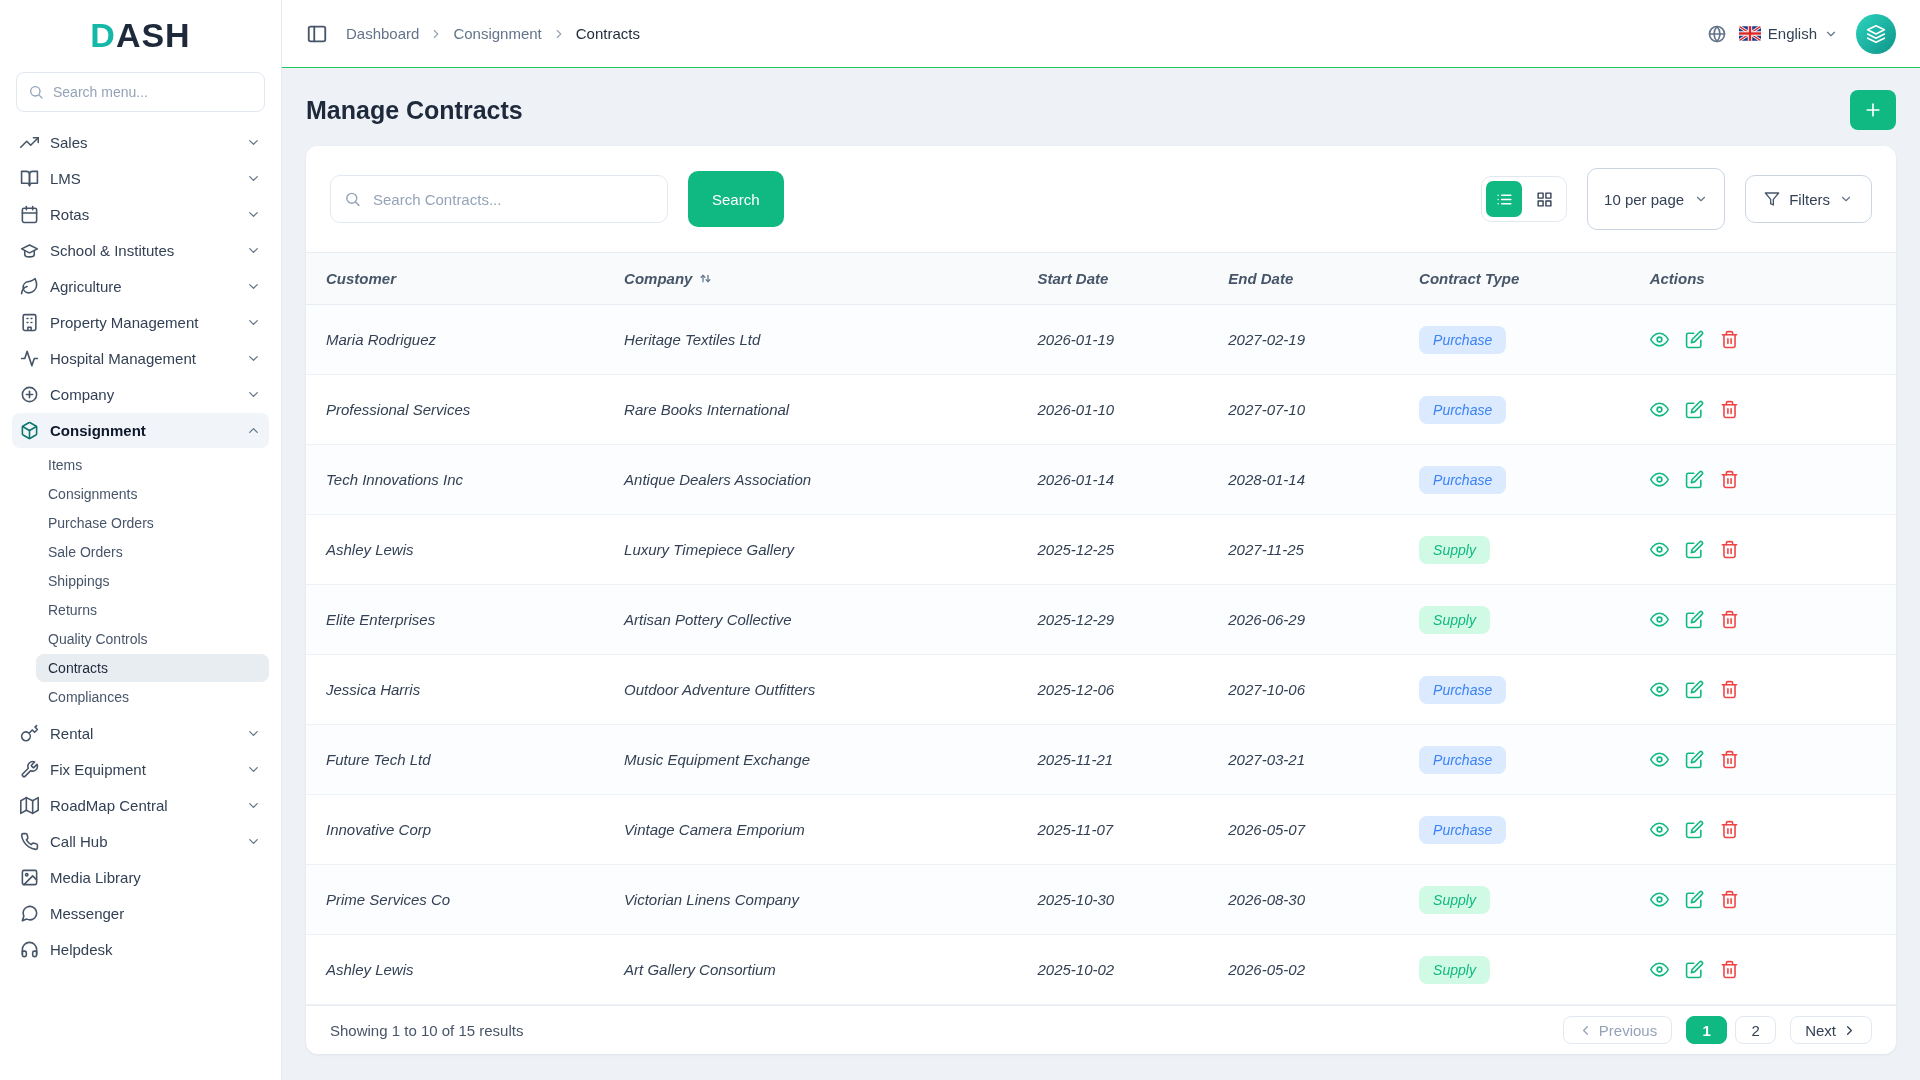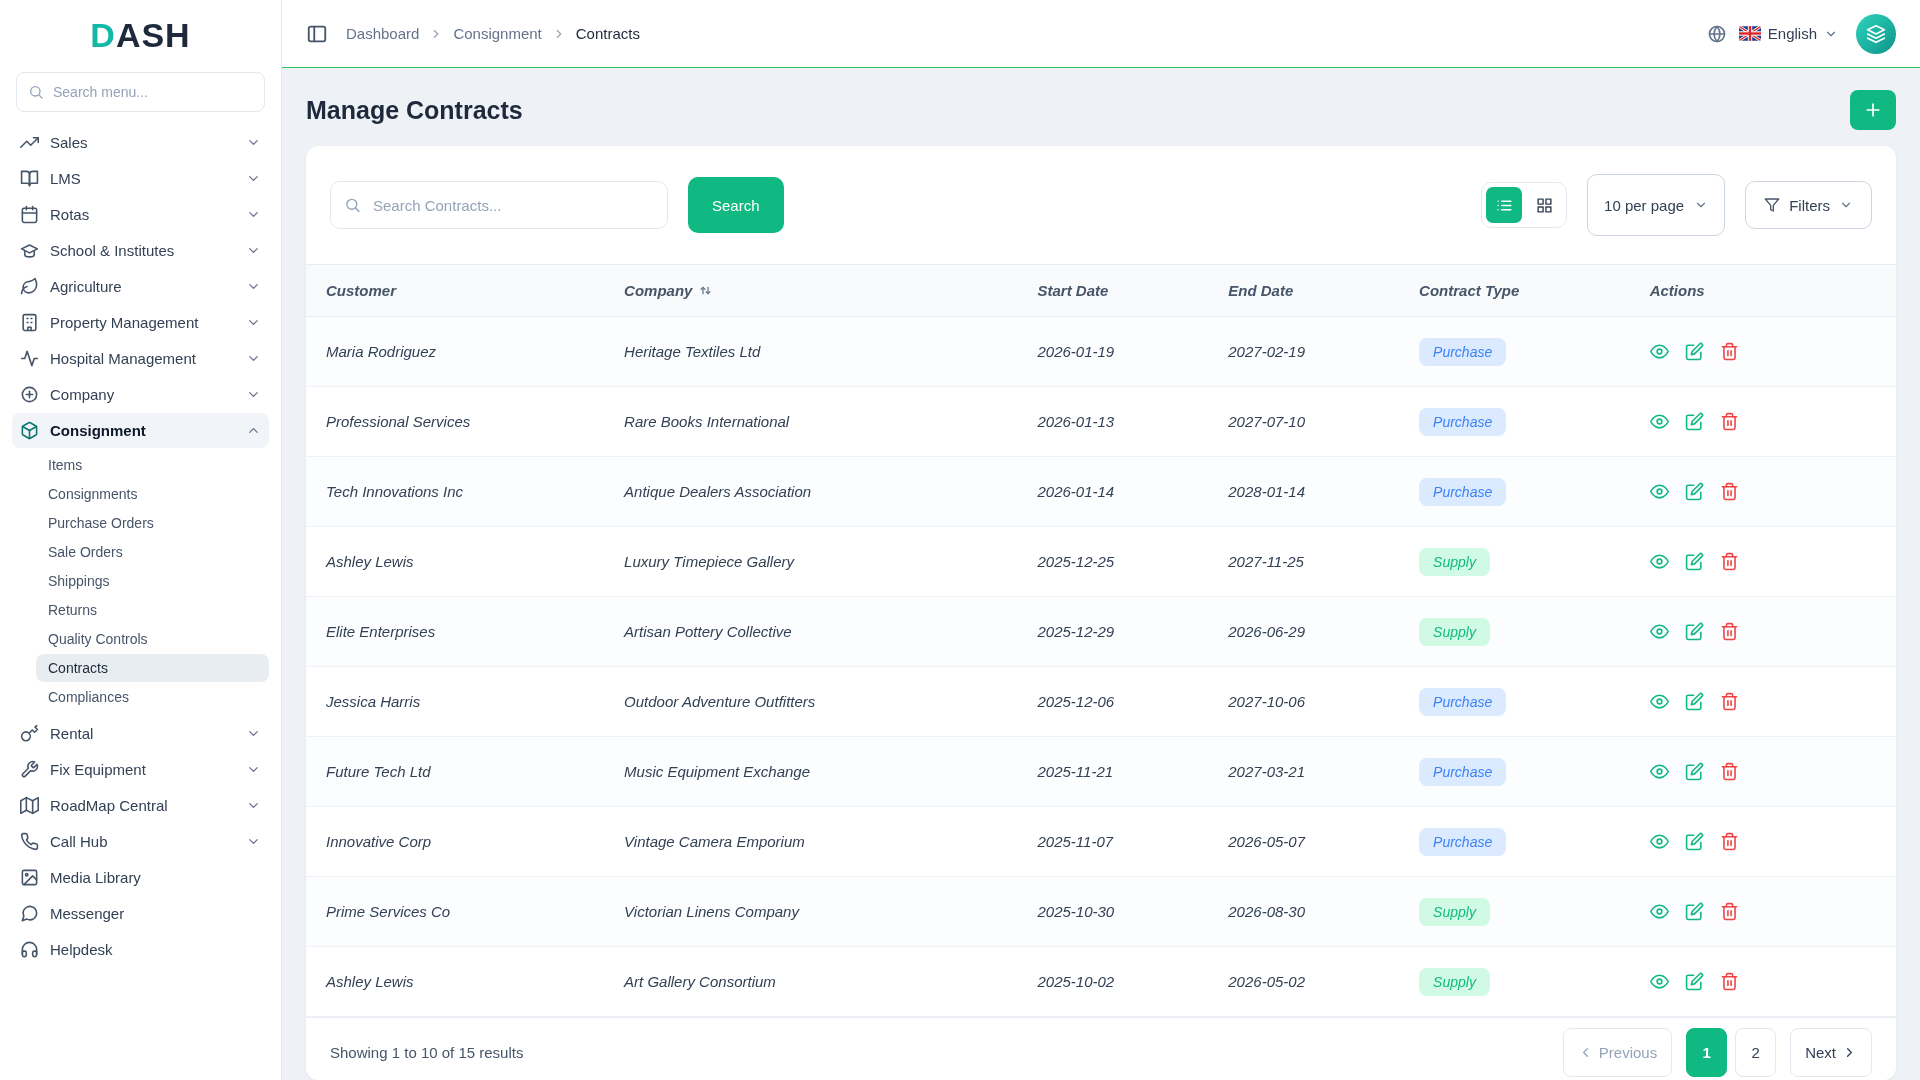--- a/index.html
+++ b/index.html
@@ -44,21 +44,21 @@
   .chev { width:14px; height:14px; color:#64748b; }
   .avatar { width:40px; height:40px; border-radius:50%; background:linear-gradient(135deg,#2dd4bf,#0d9488); display:flex; align-items:center; justify-content:center; color:#fff; cursor:pointer; margin-left:6px; }
   .avatar .icon { width:20px; height:20px; }
 
   .title-row { display:flex; align-items:center; justify-content:space-between; padding:22px 24px 16px; }
   .page-title { font-size:25px; font-weight:700; color:#1e293b; }
   .add-btn { width:46px; height:40px; border:none; border-radius:8px; background:#10b981; color:#fff; display:flex; align-items:center; justify-content:center; cursor:pointer; }
   .add-btn .icon { width:20px; height:20px; }
 
   .card { margin:0 24px; background:#fff; border-radius:12px; box-shadow:0 1px 3px rgba(15,23,42,.06); overflow:hidden; }
-  .card-toolbar { display:flex; align-items:center; padding:28px 24px; gap:20px; }
+  .card-toolbar { display:flex; align-items:center; padding:22px 24px; gap:20px; }
   .search-wrap { position:relative; width:338px; }
   .search-wrap .icon { position:absolute; left:14px; top:50%; transform:translateY(-50%); width:17px; height:17px; color:#94a3b8; }
   .search-wrap input { width:100%; height:48px; border:1px solid #e2e8f0; border-radius:10px; padding:0 14px 0 42px; font:inherit; font-size:15px; color:#334155; outline:none; }
   .search-wrap input::placeholder { color:#94a3b8; }
   .search-btn { height:56px; padding:0 24px; background:#10b981; color:#fff; border:none; border-radius:10px; font:inherit; font-size:15px; font-weight:500; cursor:pointer; }
   .toolbar-right { margin-left:auto; display:flex; align-items:center; gap:20px; }
   .view-toggle { display:flex; gap:4px; border:1px solid #e2e8f0; border-radius:10px; padding:4px; }
   .toggle-btn { width:36px; height:36px; border:none; border-radius:7px; background:transparent; color:#334155; display:flex; align-items:center; justify-content:center; cursor:pointer; }
   .toggle-btn.active { background:#10b981; color:#fff; }
   .toggle-btn .icon { width:17px; height:17px; }
@@ -80,21 +80,21 @@
   .badge.supply { background:#d1fae5; color:#10b981; }
   .actions { display:flex; align-items:center; gap:16px; }
   .action-btn { border:none; background:transparent; padding:0; cursor:pointer; display:flex; align-items:center; justify-content:center; }
   .action-btn .icon { width:19px; height:19px; }
   .action-btn.view, .action-btn.edit { color:#10b981; }
   .action-btn.delete { color:#ef4444; }
 
   .card-footer { display:flex; align-items:center; justify-content:space-between; padding:10px 24px; border-top:1px solid #e8edf3; }
   .results-summary { font-size:15px; color:#475569; }
   .pagination { display:flex; align-items:center; gap:14px; }
-  .page-btn { height:49px; min-width:41px; border:1px solid #e2e8f0; border-radius:8px; background:#fff; font:inherit; font-size:15px; color:#334155; display:flex; align-items:center; justify-content:center; gap:6px; cursor:pointer; padding:0 14px; }
+  .page-btn { height:28px; min-width:41px; border:1px solid #e2e8f0; border-radius:8px; background:#fff; font:inherit; font-size:15px; color:#334155; display:flex; align-items:center; justify-content:center; gap:6px; cursor:pointer; padding:0 14px; }
   .page-btn .chev { width:15px; height:15px; color:inherit; }
   .page-btn.disabled { color:#94a3b8; }
   .page-btn.num { padding:0; width:41px; }
   .page-btn.active { background:#10b981; border-color:#10b981; color:#fff; font-weight:600; }
   .page-nums { display:flex; gap:8px; }
 </style>
 </head>
 <body>
 
 <aside class="sidebar">
@@ -535,21 +535,21 @@
                       <line x1="14" y1="11" x2="14" y2="17"></line>
                     </svg>
                   </span>
                 </button>
               </div>
             </td>
           </tr>
           <tr>
             <td>Professional Services</td>
             <td>Rare Books International</td>
-            <td>2026-01-13</td>
+            <td>2026-01-10</td>
             <td>2027-07-10</td>
             <td><span class="badge purchase">Purchase</span></td>
             <td>
               <div class="actions">
                 <button class="action-btn view">
                   <span class="icon">
                     <svg viewBox="0 0 24 24" fill="none" stroke="currentColor" stroke-width="2" stroke-linecap="round" stroke-linejoin="round">
                       <path d="M1 12s4-8 11-8 11 8 11 8-4 8-11 8-11-8-11-8z"></path>
                       <circle cx="12" cy="12" r="3"></circle>
                     </svg>

